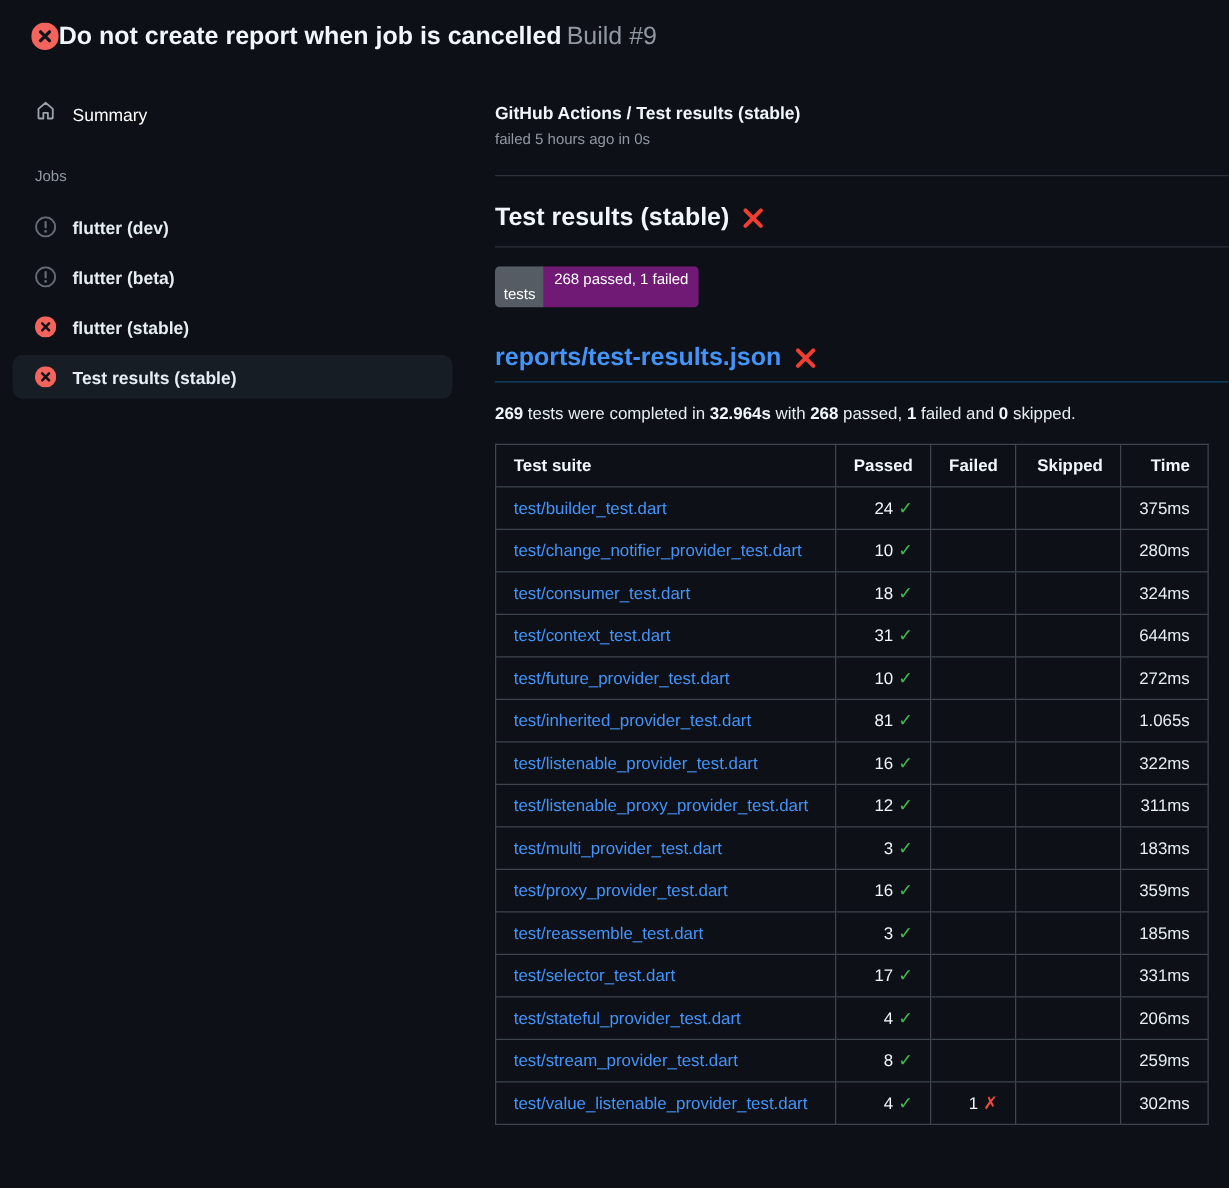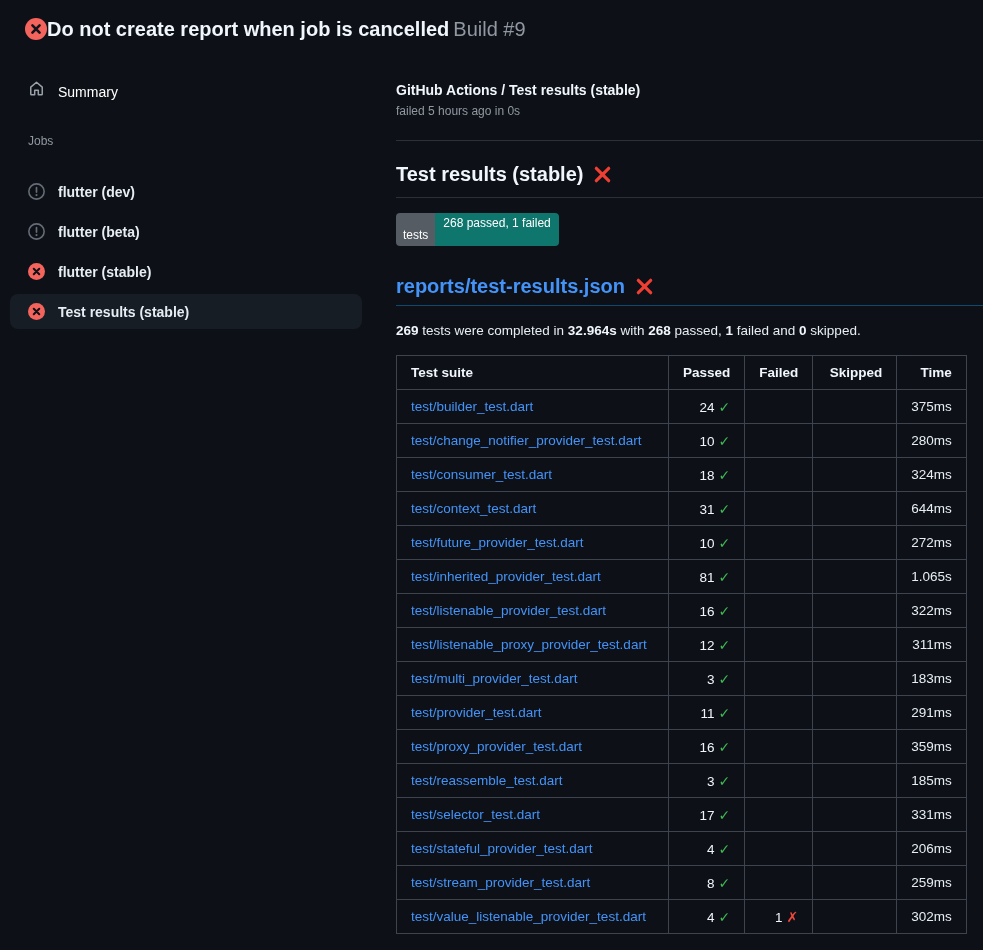--- a/index.html
+++ b/index.html
@@ -25,21 +25,21 @@
   .layout { display:flex; align-items:flex-start; }
 
   
   .sidebar { width:396px; flex:none; padding:24px 34px 0 10px; }
   .nav-item {
     display:flex; align-items:flex-end; gap:13px;
     padding:8px 18px; font-size:14px; color:#ffffff;
     border-radius:8px; cursor:pointer;
   }
   .nav-item svg { width:17px; height:17px; flex:none; }
-  .jobs-label { font-size:12px; color:#9198a1; margin:26px 0 26px 18px; }
+  .jobs-label { font-size:12px; color:#9198a1; margin:26px 0 16px 18px; }
   .job-item {
     display:flex; align-items:center; gap:13px;
     padding:9px 18px; margin-bottom:5px;
     font-size:14px; font-weight:600; color:#e6edf3;
     border-radius:8px; cursor:pointer;
   }
   .job-item.selected { background:#171d24; font-weight:700; }
   .job-icon { width:17px; height:17px; flex:none; display:block; }
   .job-icon svg { width:17px; height:17px; display:block; }
 
@@ -56,21 +56,21 @@
     font-size:20px; font-weight:700; color:#f0f6fc;
   }
   .heading-x { width:19px; height:19px; display:block; }
 
   .badge {
     display:inline-flex; margin-top:15px;
     font-size:12px; font-weight:400; color:#ffffff;
     border-radius:4px; overflow:hidden; line-height:1;
   }
   .badge-key { background:#555c64; padding:16px 7px 5px; }
-  .badge-val { background:#0f766e; padding:4px 8px 5px; }
+  .badge-val { background:#701a75; padding:4px 8px 5px; }
 
   .report-title {
     display:flex; align-items:center; gap:10px;
     margin-top:29px; padding-bottom:7px;
     border-bottom:1px solid #0c4a6e;
     font-size:20px; font-weight:700; color:#4493f8;
   }
   .report-title .link-text { cursor:pointer; }
 
   .summary-line { font-size:13.5px; margin-top:17px; color:#e6edf3; }
@@ -282,27 +282,20 @@
   </tr>
 
   <tr>
     <td class="col-suite"><a>test/multi_provider_test.dart</a></td>
     <td class="c-num col-passed">3<span class="mark check">✓</span></td>
     <td class="c-num col-failed"></td>
     <td class="c-num col-skipped"></td>
     <td class="c-time col-time">183ms</td>
   </tr>
 
-  <tr>
-    <td class="col-suite"><a>test/provider_test.dart</a></td>
-    <td class="c-num col-passed">11<span class="mark check">✓</span></td>
-    <td class="c-num col-failed"></td>
-    <td class="c-num col-skipped"></td>
-    <td class="c-time col-time">291ms</td>
-  </tr>
 
   <tr>
     <td class="col-suite"><a>test/proxy_provider_test.dart</a></td>
     <td class="c-num col-passed">16<span class="mark check">✓</span></td>
     <td class="c-num col-failed"></td>
     <td class="c-num col-skipped"></td>
     <td class="c-time col-time">359ms</td>
   </tr>
 
   <tr>

